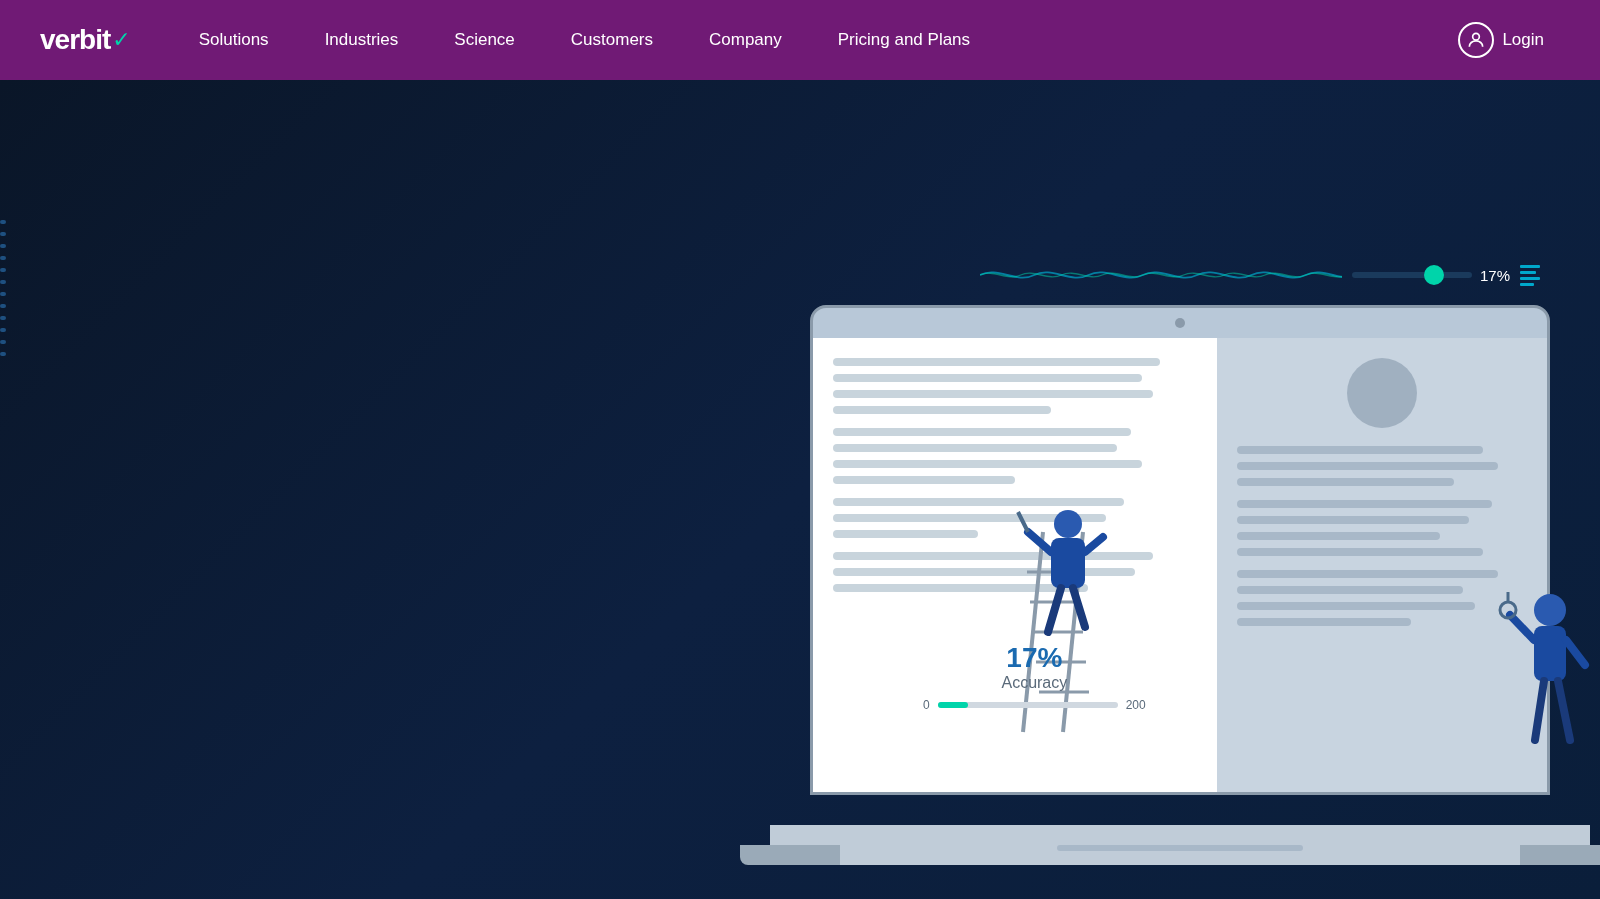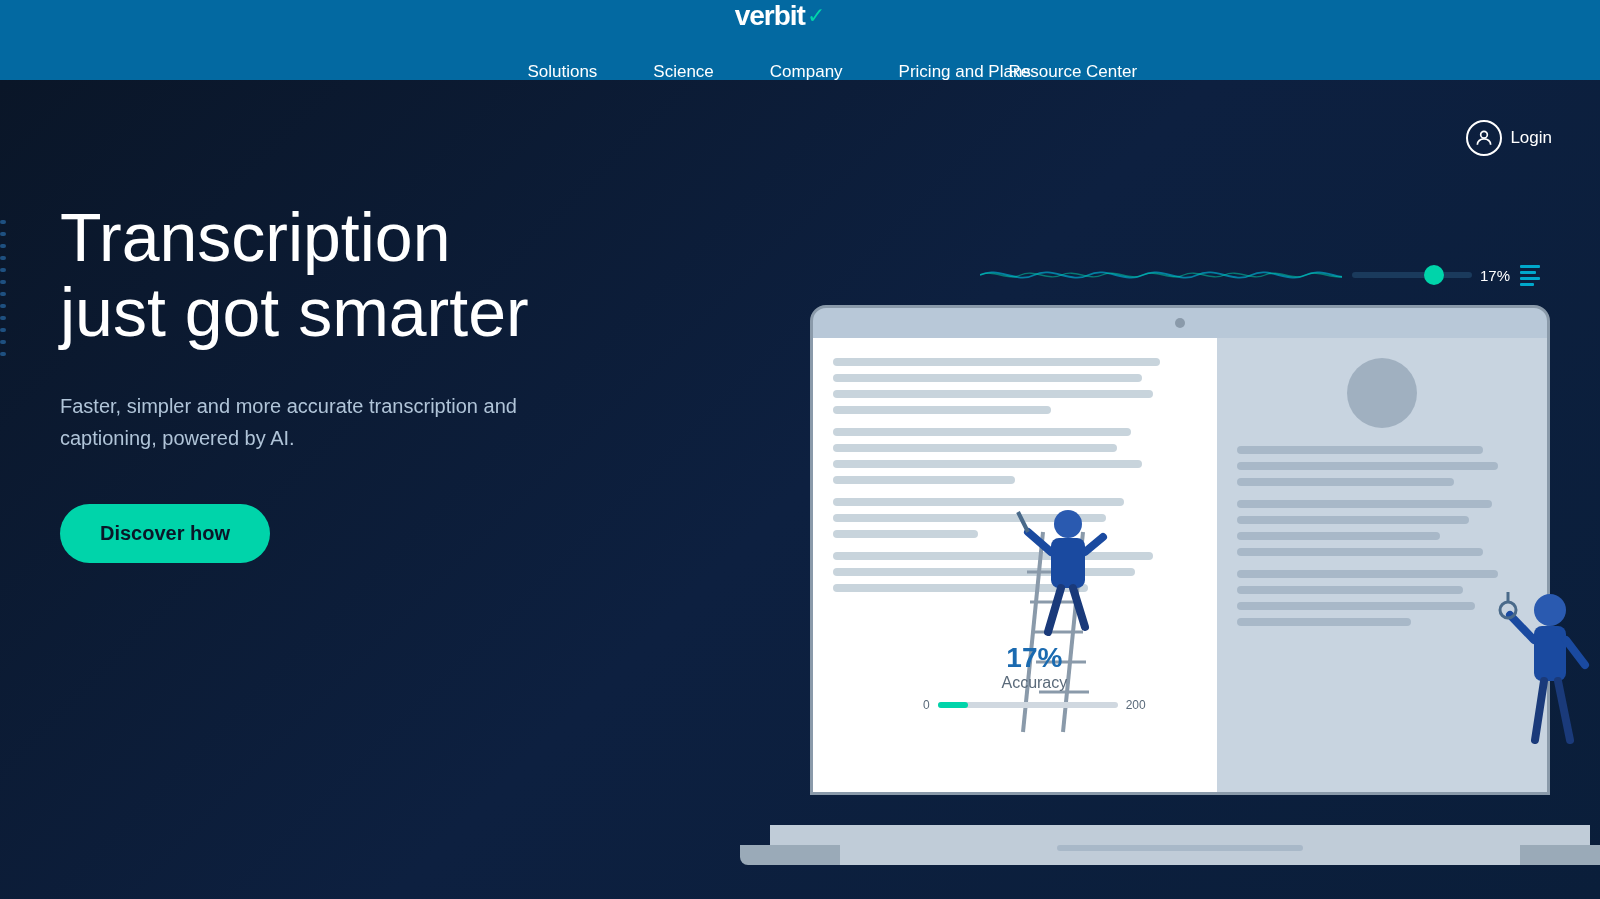--- a/index.html
+++ b/index.html
@@ -1,27 +1,26 @@
 <!DOCTYPE html>
 <html><head>
   <meta charset="utf-8">
   <style>
     * { margin: 0; padding: 0; box-sizing: border-box; }
     body { font-family: 'Segoe UI', Arial, sans-serif; background: #0a1628; overflow-x: hidden; width: 1600px; min-height: 899px; }
 
     
     nav {
-      background: #0369a1;
-      display: flex;
-      align-items: center;
-      padding: 0 32px;
+      background: #701a75;
+      display: flex;
+      align-items: center;
+      padding: 0 40px;
       height: 80px;
       position: relative;
       z-index: 10;
-      flex-direction: column;
     }
     .nav-logo {
       display: flex;
       align-items: center;
       margin-right: 40px;
       text-decoration: none;
     }
     .logo-text {
       font-size: 28px;
       font-weight: 700;
@@ -355,24 +354,25 @@
 </head>
 <body>
 
 <nav>
   <a class="nav-logo" href="#">
     <span class="logo-text">verbit</span>
     <span class="logo-check">✓</span>
   </a>
   <div class="nav-links">
     <a class="nav-item">Solutions</a>
+    <a class="nav-item">Industries</a>
     <a class="nav-item">Science</a>
+    <a class="nav-item">Customers</a>
     <a class="nav-item">Company</a>
     <a class="nav-item" style="line-height:1.2; text-align:center; max-width:110px;">Pricing and Plans</a>
-    <a class="nav-item" style="line-height:1.2; text-align:center; max-width:120px;">Resource Center</a>
   </div>
   <div class="nav-right">
     <button class="login-btn">
       <span class="login-icon">
         <svg width="20" height="20" viewBox="0 0 24 24" fill="none" stroke="white" stroke-width="2">
           <circle cx="12" cy="8" r="4"></circle>
           <path d="M4 20c0-4 3.6-7 8-7s8 3 8 7"></path>
         </svg>
       </span>
       <span>Login</span>
@@ -390,28 +390,20 @@
     <div class="bar" style="width:6px; background:#1e5080;"></div>
     <div class="bar" style="width:6px; background:#1e5080;"></div>
     <div class="bar" style="width:6px; background:#1e5080;"></div>
     <div class="bar" style="width:6px; background:#1e5080;"></div>
     <div class="bar" style="width:6px; background:#1e5080;"></div>
     <div class="bar" style="width:6px; background:#1e5080;"></div>
     <div class="bar" style="width:6px; background:#1e5080;"></div>
     <div class="bar" style="width:6px; background:#1e5080;"></div>
   </div>
 
-  <div class="hero-content">
-    <h1 class="hero-title">
-      <span>Transcription</span><br>
-      <span>just got smarter</span>
-    </h1>
-    <p class="hero-subtitle">Faster, simpler and more accurate transcription and captioning, powered by AI.</p>
-    <button class="discover-btn">Discover how</button>
-  </div>
 
   <div class="hero-right">
 
     <div class="waveform-bar">
       <svg class="waveform-svg" viewBox="0 0 400 30">
         <path d="M0,15 C20,5 40,25 60,15 C80,5 100,25 120,15 C140,5 160,25 180,15 C200,5 220,25 240,15 C260,5 280,25 300,15 C320,5 340,25 360,15 C380,5 400,25 420,15" fill="none" stroke="#00a8cc" stroke-width="2" opacity="0.7"></path>
         <path d="M0,15 C15,8 30,22 45,15 C60,8 75,22 90,15 C105,8 120,22 135,15 C150,8 165,22 180,15 C195,8 210,22 225,15 C240,8 255,22 270,15 C285,8 300,22 315,15 C330,8 345,22 360,15 C375,8 390,22 405,15" fill="none" stroke="#00d4aa" stroke-width="1.5" opacity="0.5"></path>
       </svg>
       <div class="waveform-progress">
         <div class="waveform-slider">

